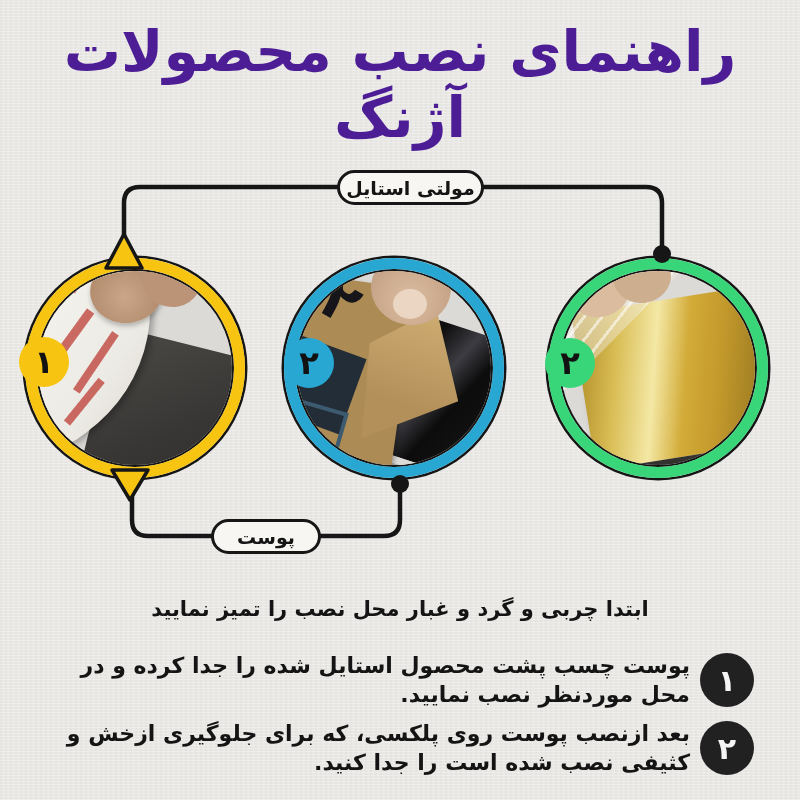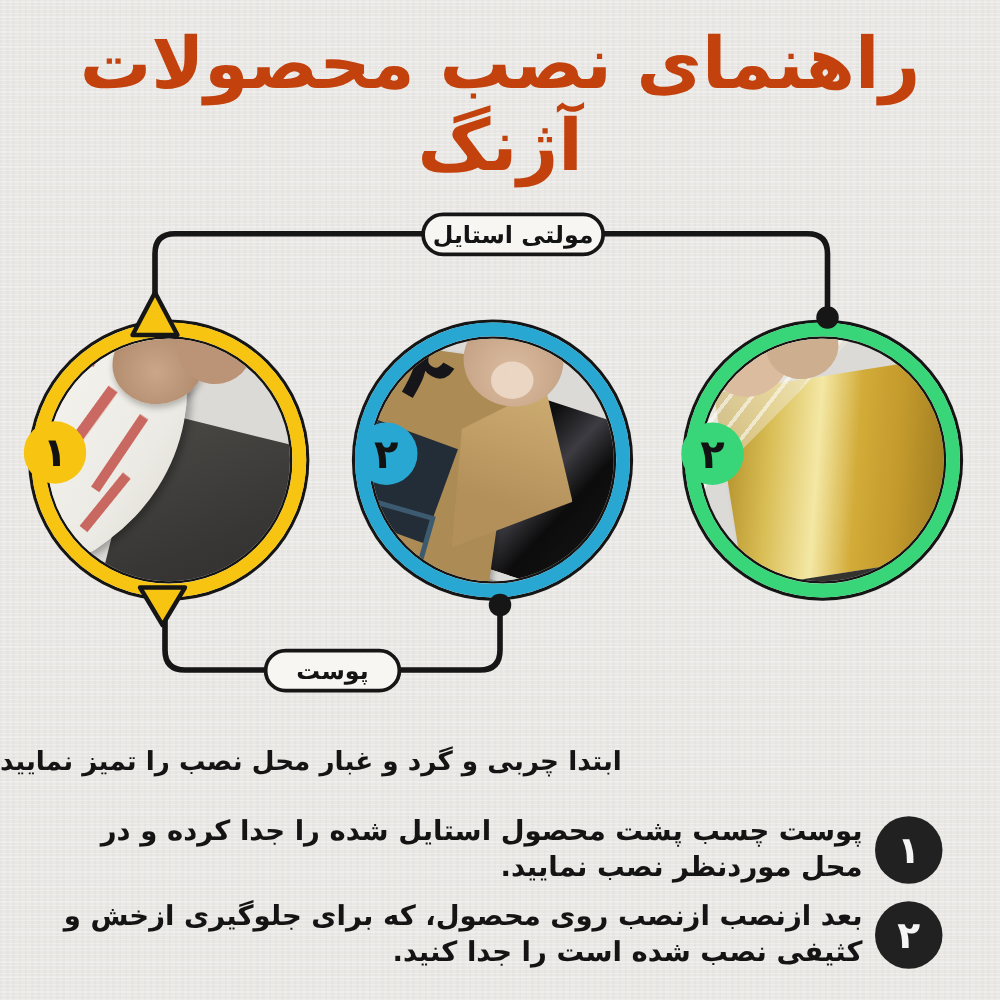--- a/index.html
+++ b/index.html
@@ -14,21 +14,21 @@
       repeating-linear-gradient(90deg, rgba(0,0,0,.02) 0 2px, transparent 2px 5px);
     color:#131313;
   }
   .abs{ position:absolute;text-align:center; }
 
   
   .title{
     top:34px; left:0; width:800px; height:100px;
     display:flex; align-items:center; justify-content:center;
     font-size:57px; font-weight:bold; letter-spacing:-1px;
-    direction:rtl; text-align:center; color:#c2410c;
+    direction:rtl; text-align:center; color:#4c1d95;
   }
 
   
   svg.layer{ position:absolute; left:0; top:0; pointer-events:none; }
   #connector-layer{ z-index:1; }
   #overlay-layer{ z-index:5; }
 
   
   .pill{
     background:#f7f6f2; border:3px solid #161616; border-radius:18px;
@@ -149,21 +149,21 @@
     width:64px; height:58px; left:6px; top:-12px;
     background:#dcbc9e; border-radius:50%; transform:rotate(-18deg);
   }
   .fingerR2{
     width:58px; height:52px; left:52px; top:-20px;
     background:#cdae8f; border-radius:50%; transform:rotate(-8deg);
   }
 
   
   .intro{
-    top:597px; left:0; width:800px; text-align:left;
+    top:597px; left:0; width:800px; text-align:center;
     font-size:21px; font-weight:bold; direction:rtl; color:#141414;
   }
   .item{ direction:rtl; }
   .item-badge{
     position:absolute; width:54px; height:54px; border-radius:50%;
     background:#212121; color:#f5f5f5;
     display:flex; align-items:center; justify-content:center;
     font-size:30px; font-weight:bold;
   }
   .ib1{ left:700px; top:653px; }
@@ -258,14 +258,14 @@
   <div class="item-badge ib1">
     <span>۱</span>
   </div>
   <div class="item-text it1">پوست چسب پشت محصول استایل شده را جدا کرده و در محل موردنظر نصب نمایید.</div>
 </div>
 
 <div class="item">
   <div class="item-badge ib2">
     <span>۲</span>
   </div>
-  <div class="item-text it2">بعد ازنصب ازنصب روی محصول، که برای جلوگیری ازخش و کثیفی نصب شده است را جدا کنید.</div>
+  <div class="item-text it2">بعد ازنصب پوست روی پلکسی، که برای جلوگیری ازخش و کثیفی نصب شده است را جدا کنید.</div>
 </div>
 
 </body></html>

